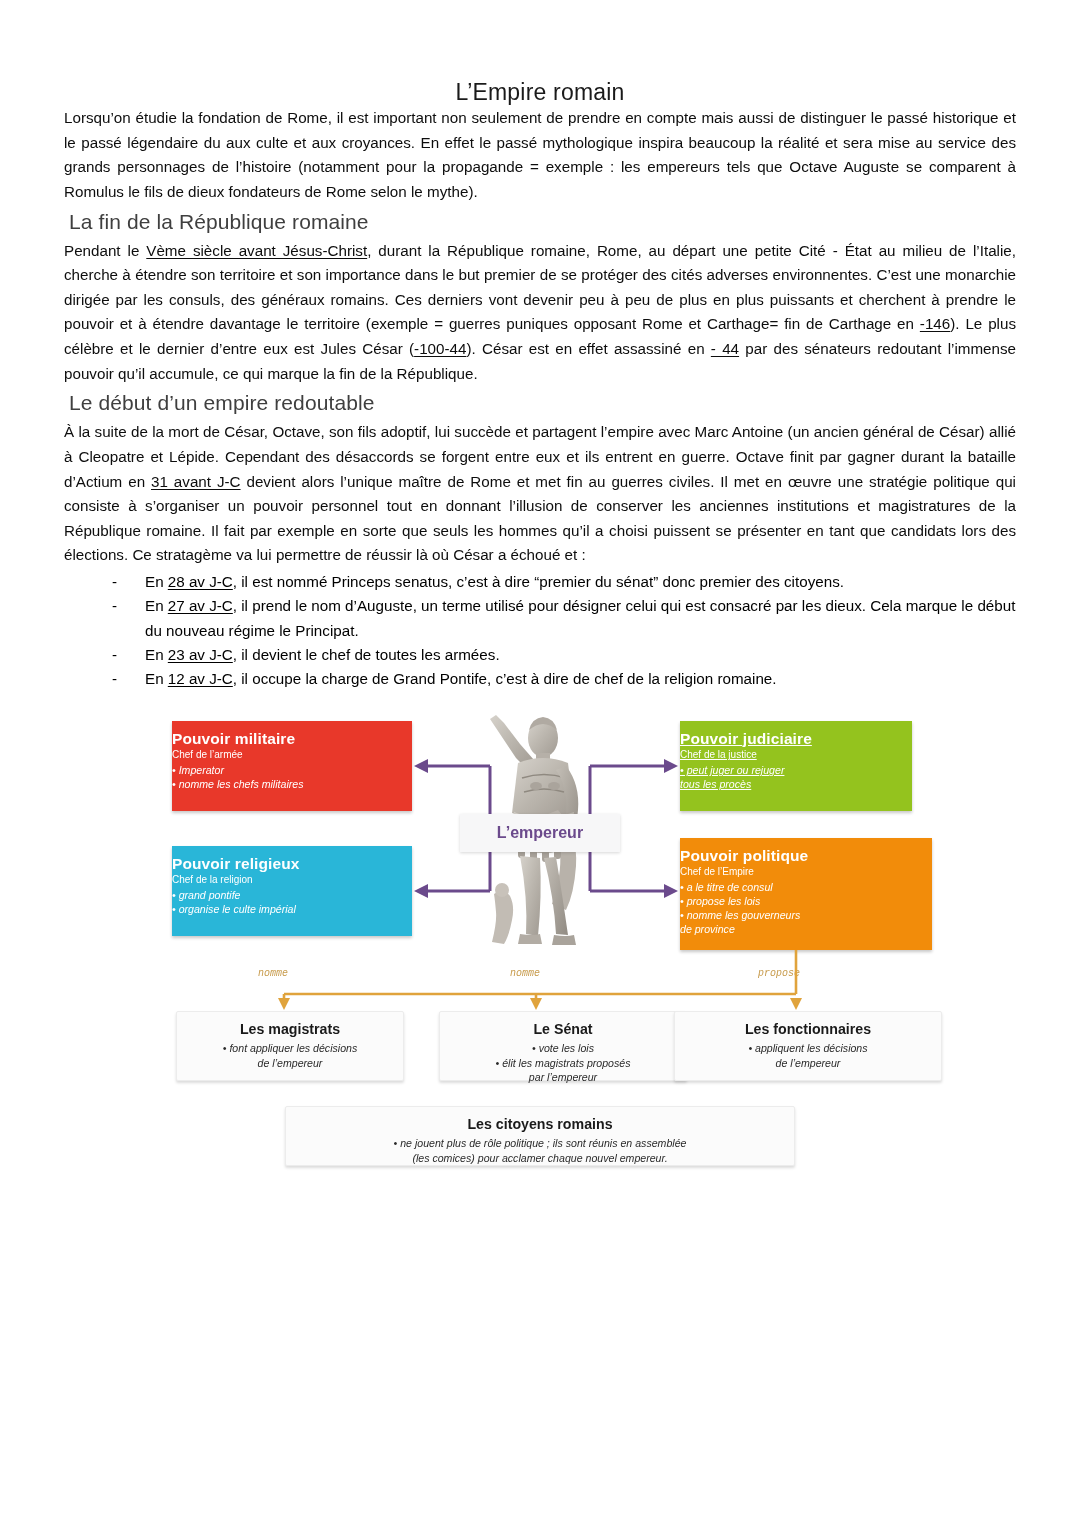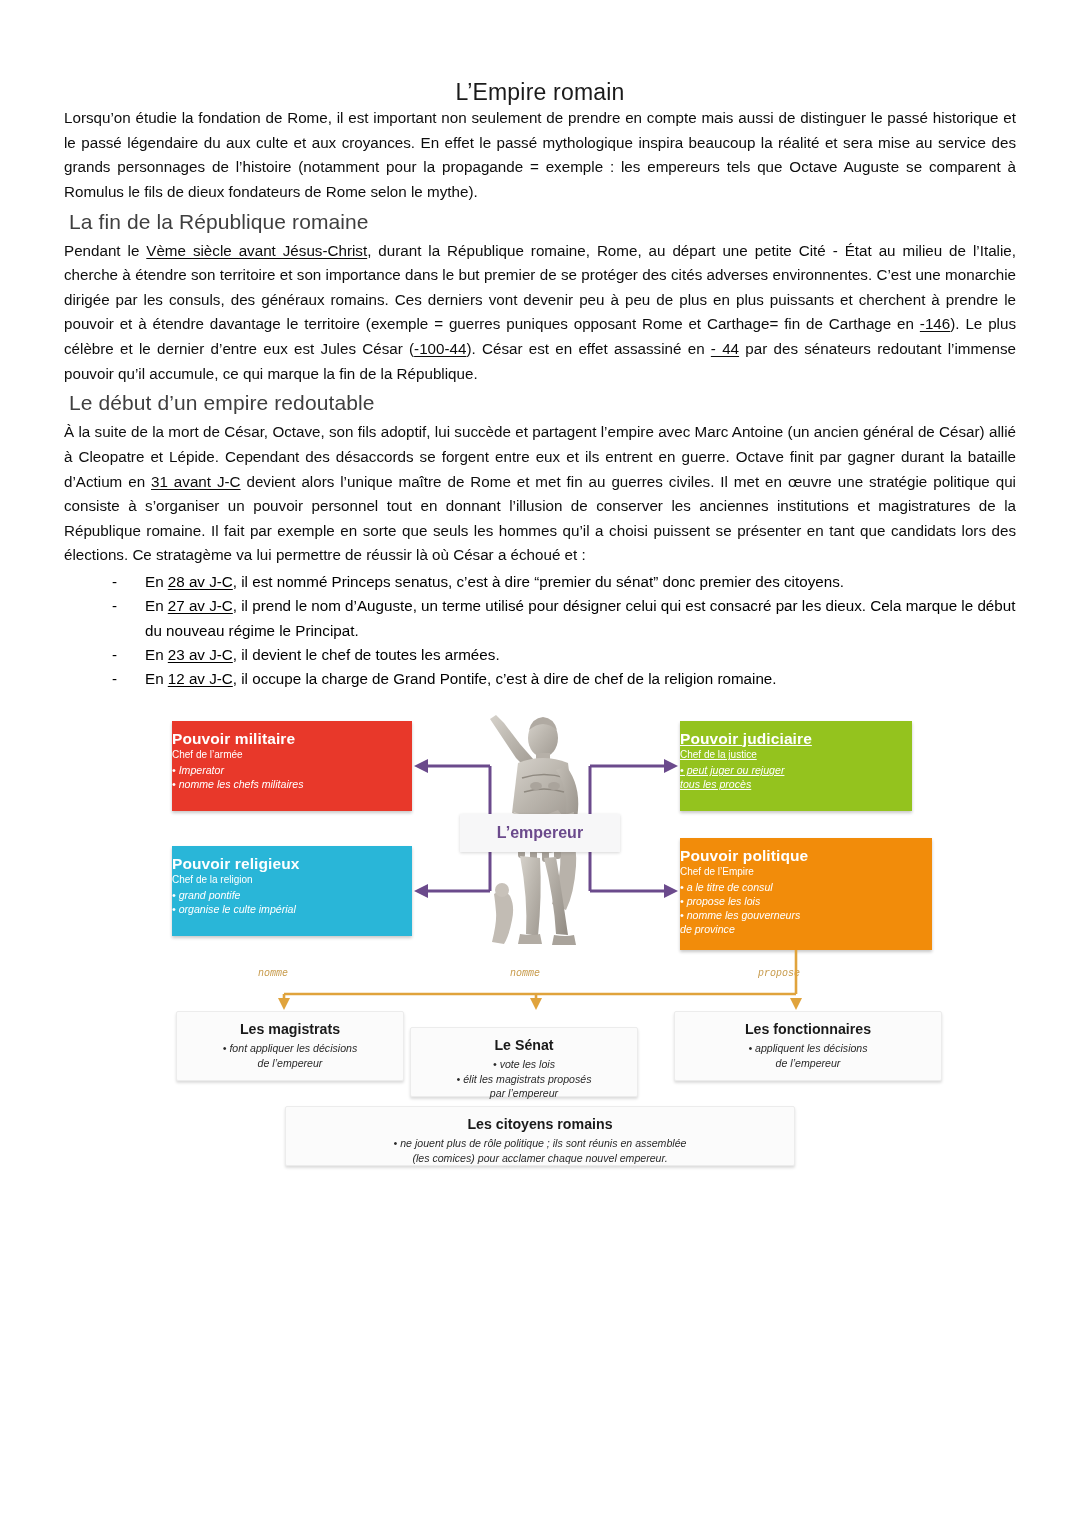--- a/index.html
+++ b/index.html
@@ -167,21 +167,21 @@
   }
   .lowbox .l-items {
     margin-top: 3px;
     font-size: 10.6px;
     font-style: italic;
     line-height: 1.36;
     color: #2a2a2a;
   }
 
   #low-magistrats    { left: 16px;  top: 305px; width: 228px; height: 70px; }
-  #low-senat         { left: 250px; top: 305px; width: 228px; height: 70px; margin-top: 16px; }
+  #low-senat         { left: 279px; top: 305px; width: 248px; height: 70px; }
   #low-fonctionnaires{ left: 514px; top: 305px; width: 268px; height: 70px; }
   #low-citoyens      { left: 125px; top: 400px; width: 510px; height: 60px; }
 
   .flow-label {
     position: absolute;
     font-size: 10px;
     font-style: italic;
     color: #c79a4a;
     white-space: nowrap;
     font-family: Liberation Mono, monospace;

